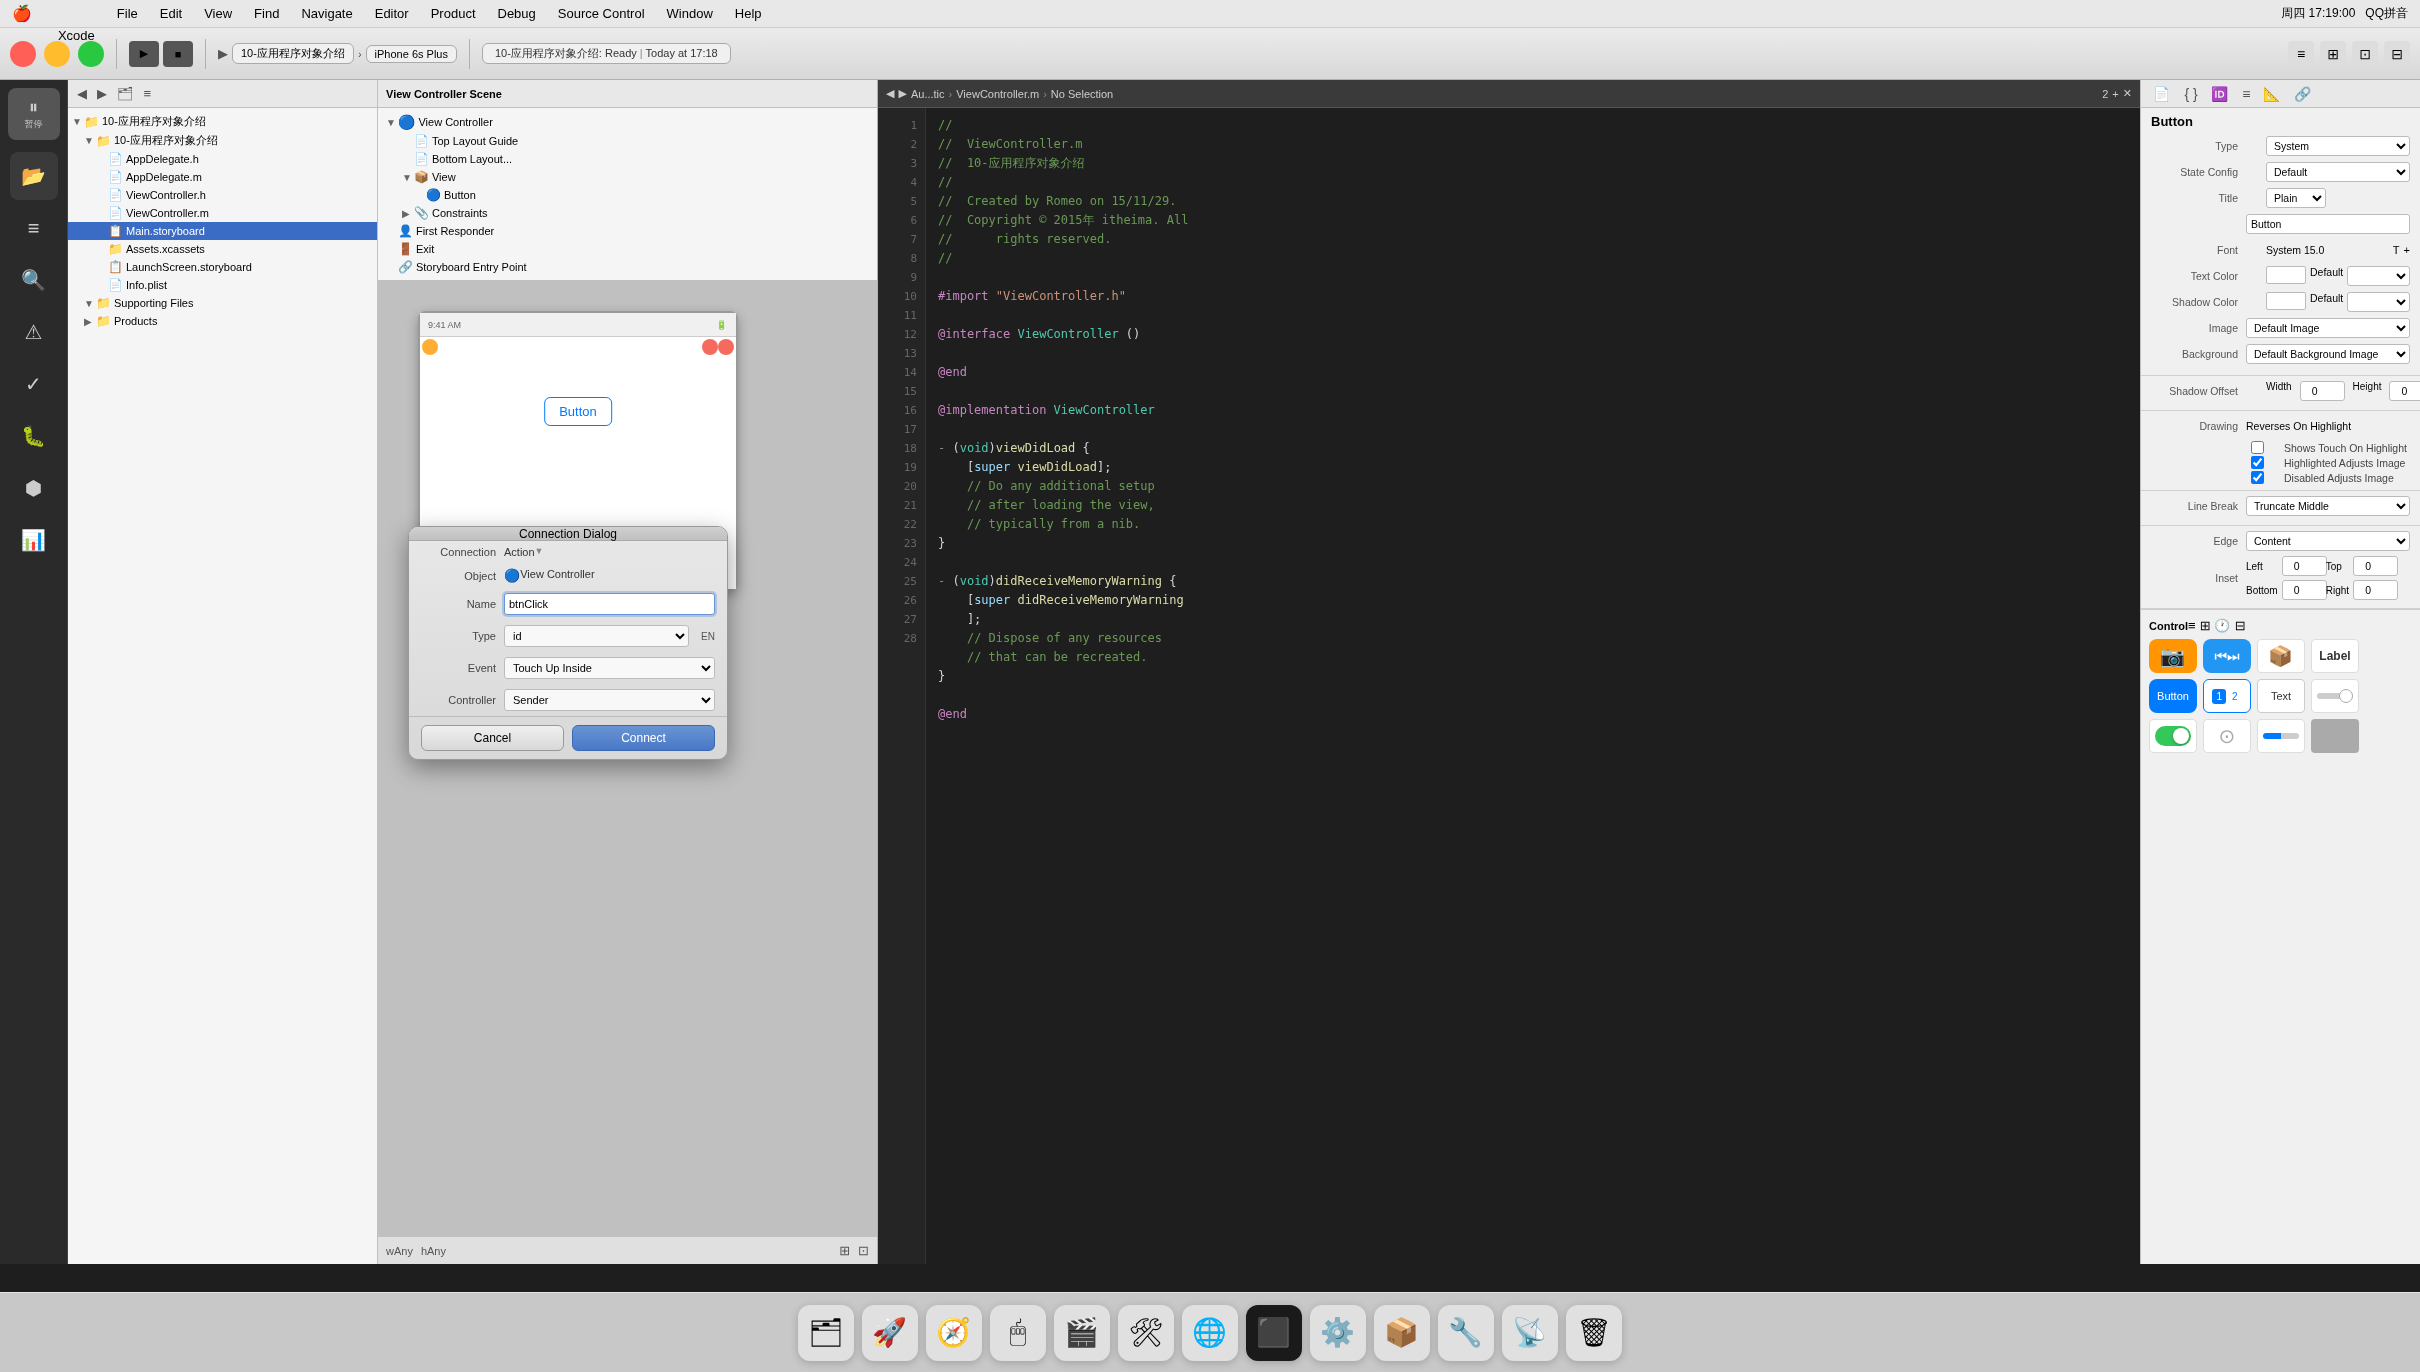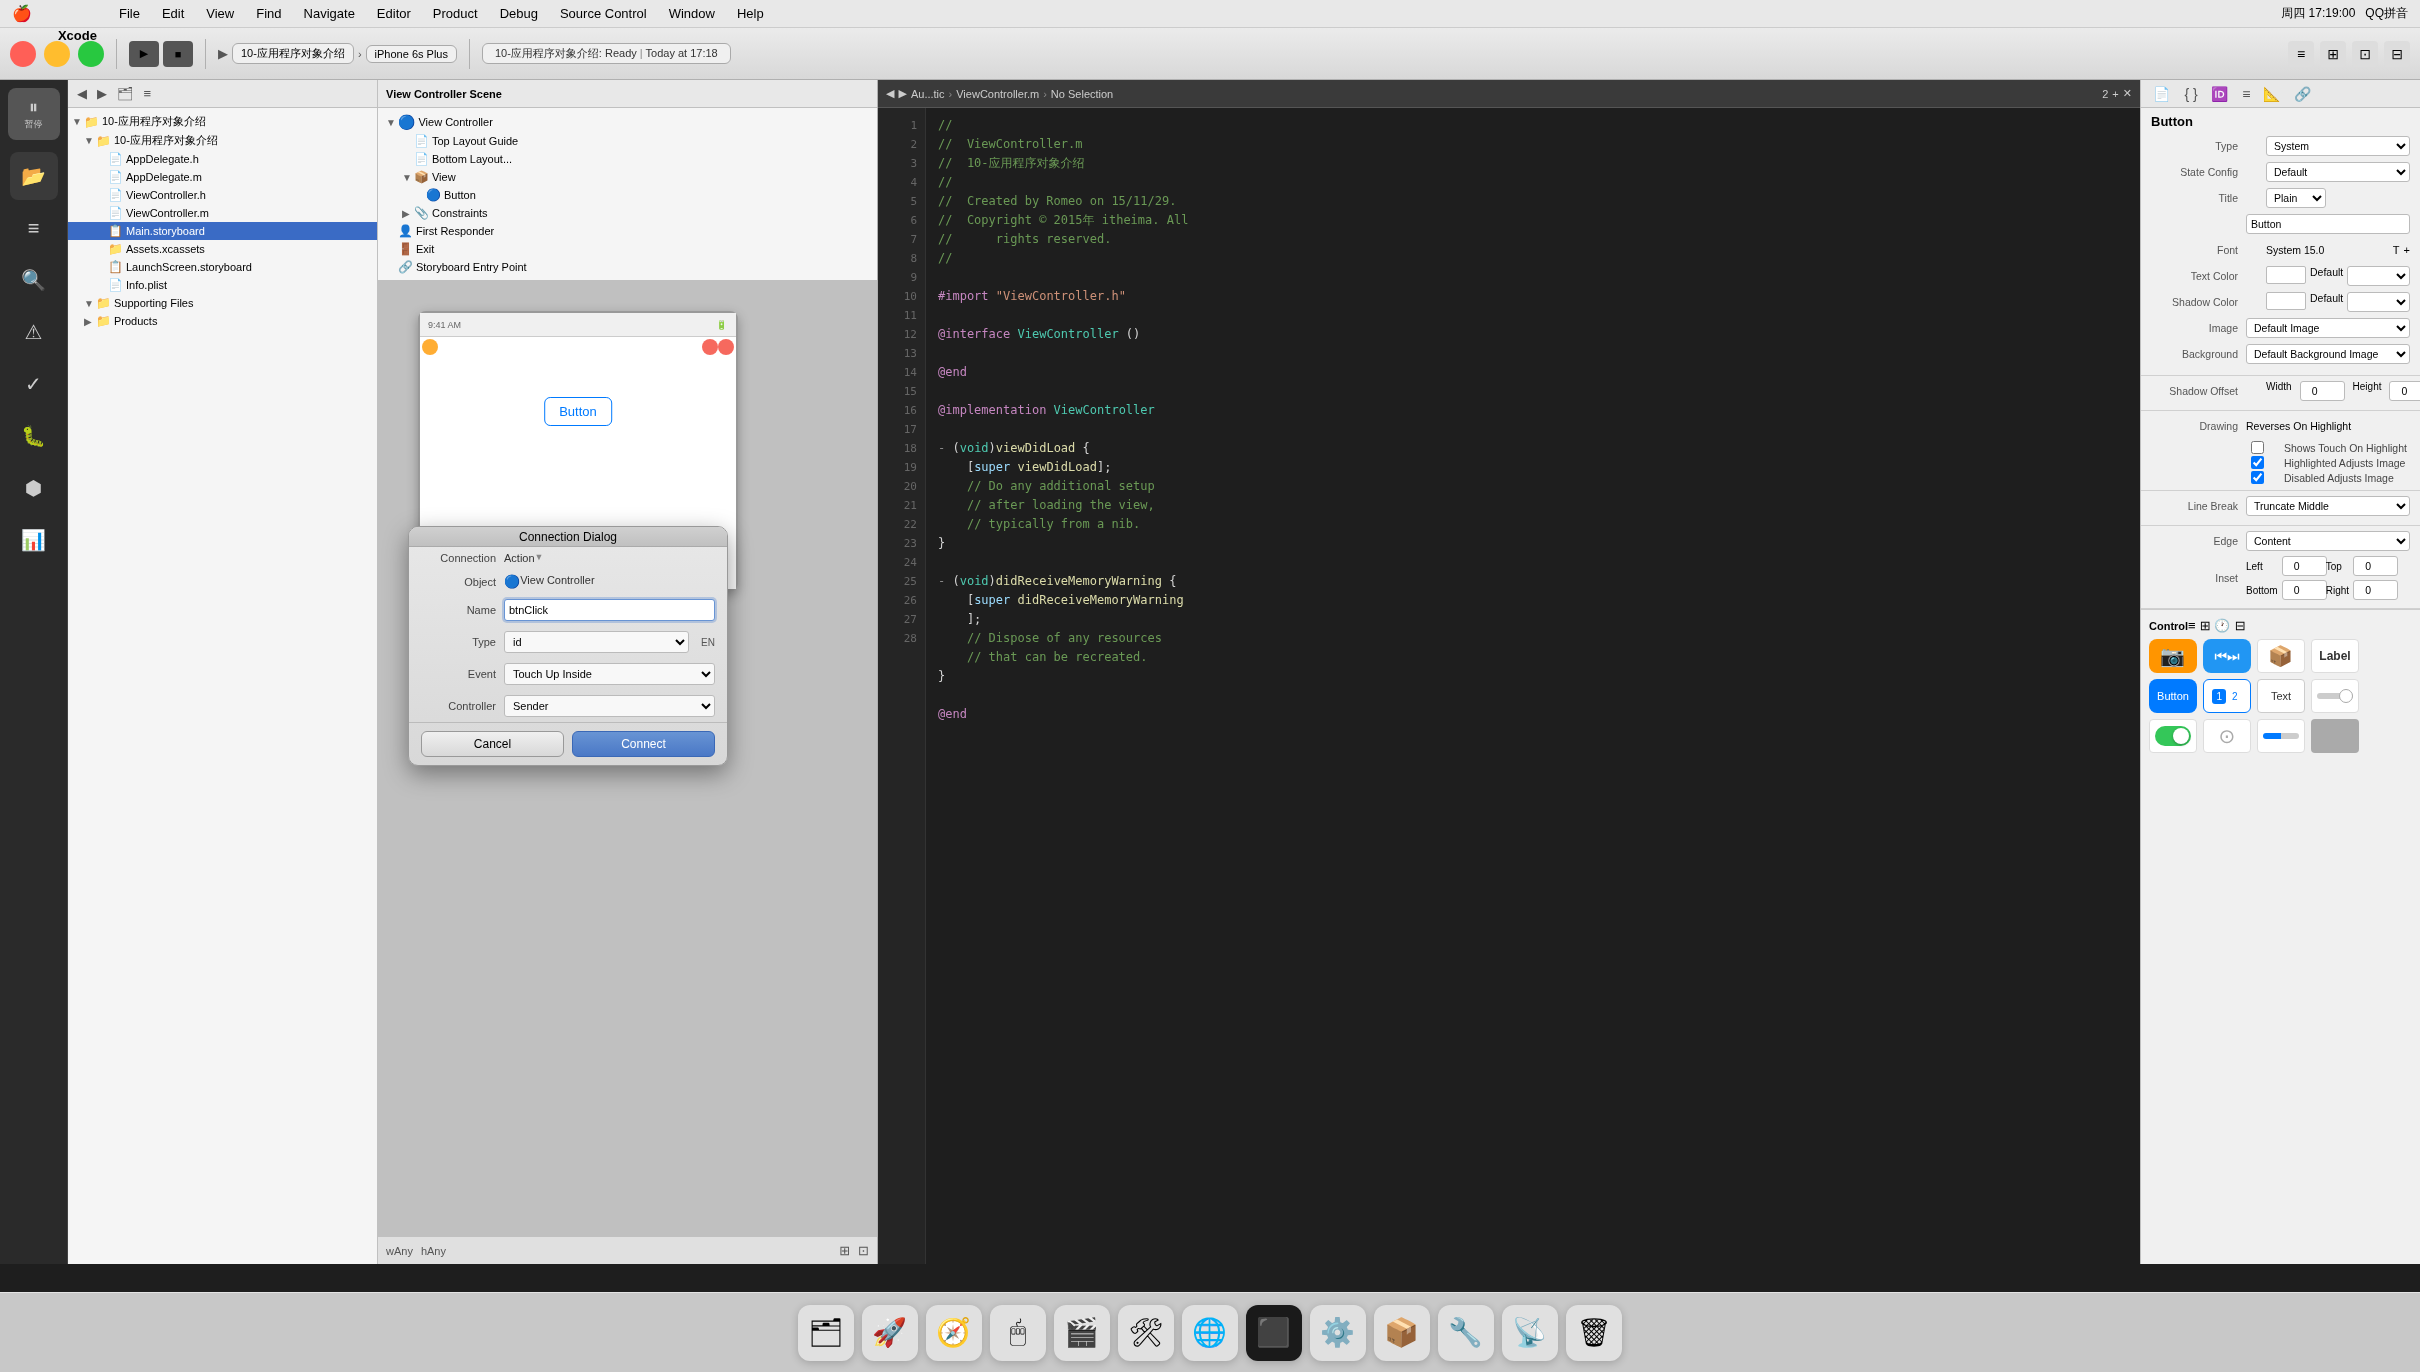--- a/index.html
+++ b/index.html
@@ -25,21 +25,21 @@
       gap: 14px;
       position: relative;
       z-index: 100;
     }
     .menubar-item {
       font-size: 13px;
       color: #000;
       cursor: pointer;
       padding: 2px 4px;
     }
-    .menubar-item.bold { font-weight: 700; margin-top: 44px; }
+    .menubar-item.bold { font-weight: 400; margin-top: 44px; }
     .menubar-apple { font-size: 16px; margin-right: 4px; }
     .menubar-right {
       position: absolute;
       right: 12px;
       display: flex;
       align-items: center;
       gap: 10px;
       font-size: 12px;
     }
 
@@ -118,21 +118,21 @@
       left: 30px;
       width: 320px;
       background: linear-gradient(180deg, #e8e8e8 0%, #d8d8d8 100%);
       border: 1px solid #999;
       border-radius: 10px;
       box-shadow: 0 8px 24px rgba(0,0,0,0.4);
       z-index: 50;
       overflow: hidden;
     }
     .dialog-header {
-      height: 20px;
+      height: 14px;
       background: linear-gradient(180deg, #d0d0d0 0%, #c0c0c0 100%);
       display: flex;
       align-items: center;
       justify-content: center;
       font-size: 12px;
       font-weight: 500;
       border-bottom: 1px solid #aaa;
       text-align: center;
     }
     .dialog-row {

